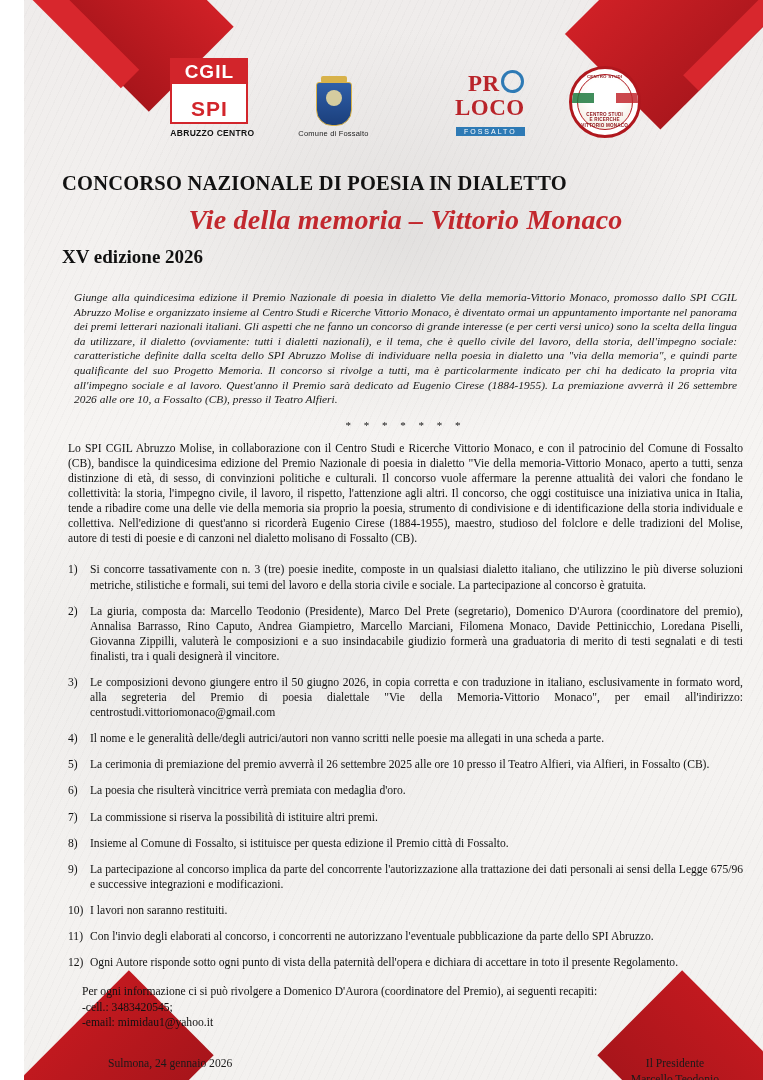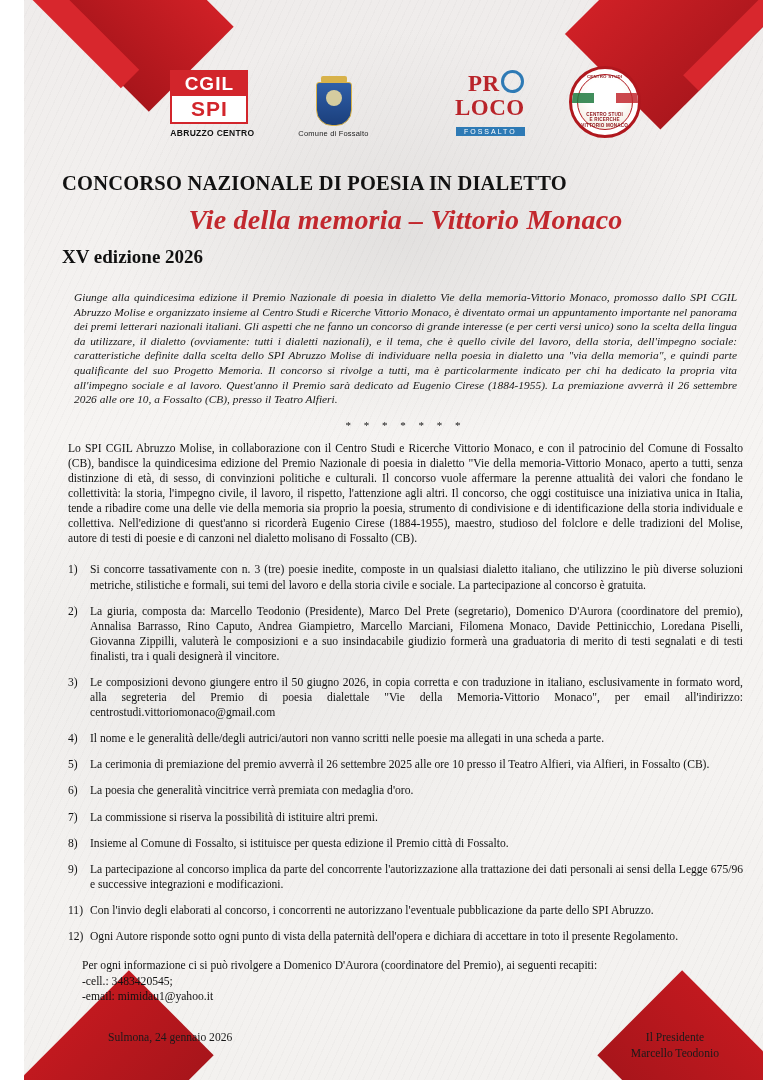--- a/index.html
+++ b/index.html
@@ -117,21 +117,21 @@
   .cgil-white {
     background: #ffffff;
     color: #d2252b;
     font-family: "Liberation Sans", sans-serif;
     font-weight: bold;
     font-size: 21px;
     line-height: 23px;
     letter-spacing: 1px;
     border: 2px solid #d2252b;
     border-top: none;
-    padding: 1px 0 2px;
+    padding: 13px 0 2px;
   }
   .cgil-sub {
     font-family: "Liberation Sans", sans-serif;
     font-weight: bold;
     font-size: 8.5px;
     margin-top: 4px;
     color: #111;
     letter-spacing: .3px;
   }
   
@@ -411,33 +411,37 @@
       <div class="item">
         <div class="item-num">4)</div>
         <div class="item-text">Il nome e le generalità delle/degli autrici/autori non vanno scritti nelle poesie ma allegati in una scheda a parte.</div>
       </div>
       <div class="item">
         <div class="item-num">5)</div>
         <div class="item-text">La cerimonia di premiazione del premio avverrà il 26 settembre 2025 alle ore 10 presso il Teatro Alfieri, via Alfieri, in Fossalto (CB).</div>
       </div>
       <div class="item">
         <div class="item-num">6)</div>
-        <div class="item-text">La poesia che generalità vincitrice verrà premiata con medaglia d'oro.</div>
+        <div class="item-text">La poesia che risulterà vincitrice verrà premiata con medaglia d'oro.</div>
       </div>
       <div class="item">
         <div class="item-num">7)</div>
         <div class="item-text">La commissione si riserva la possibilità di istituire altri premi.</div>
       </div>
       <div class="item">
         <div class="item-num">8)</div>
         <div class="item-text">Insieme al Comune di Fossalto, si istituisce per questa edizione il Premio città di Fossalto.</div>
       </div>
       <div class="item">
         <div class="item-num">9)</div>
         <div class="item-text">La partecipazione al concorso implica da parte del concorrente l'autorizzazione alla trattazione dei dati personali ai sensi della Legge 675/96 e successive integrazioni e modificazioni.</div>
+      </div>
+      <div class="item">
+        <div class="item-num">10)</div>
+        <div class="item-text">I lavori non saranno restituiti.</div>
       </div>
       <div class="item">
         <div class="item-num">11)</div>
         <div class="item-text">Con l'invio degli elaborati al concorso, i concorrenti ne autorizzano l'eventuale pubblicazione da parte dello SPI Abruzzo.</div>
       </div>
       <div class="item">
         <div class="item-num">12)</div>
         <div class="item-text">Ogni Autore risponde sotto ogni punto di vista della paternità dell'opera e dichiara di accettare in toto il presente Regolamento.</div>
       </div>
     </div>

